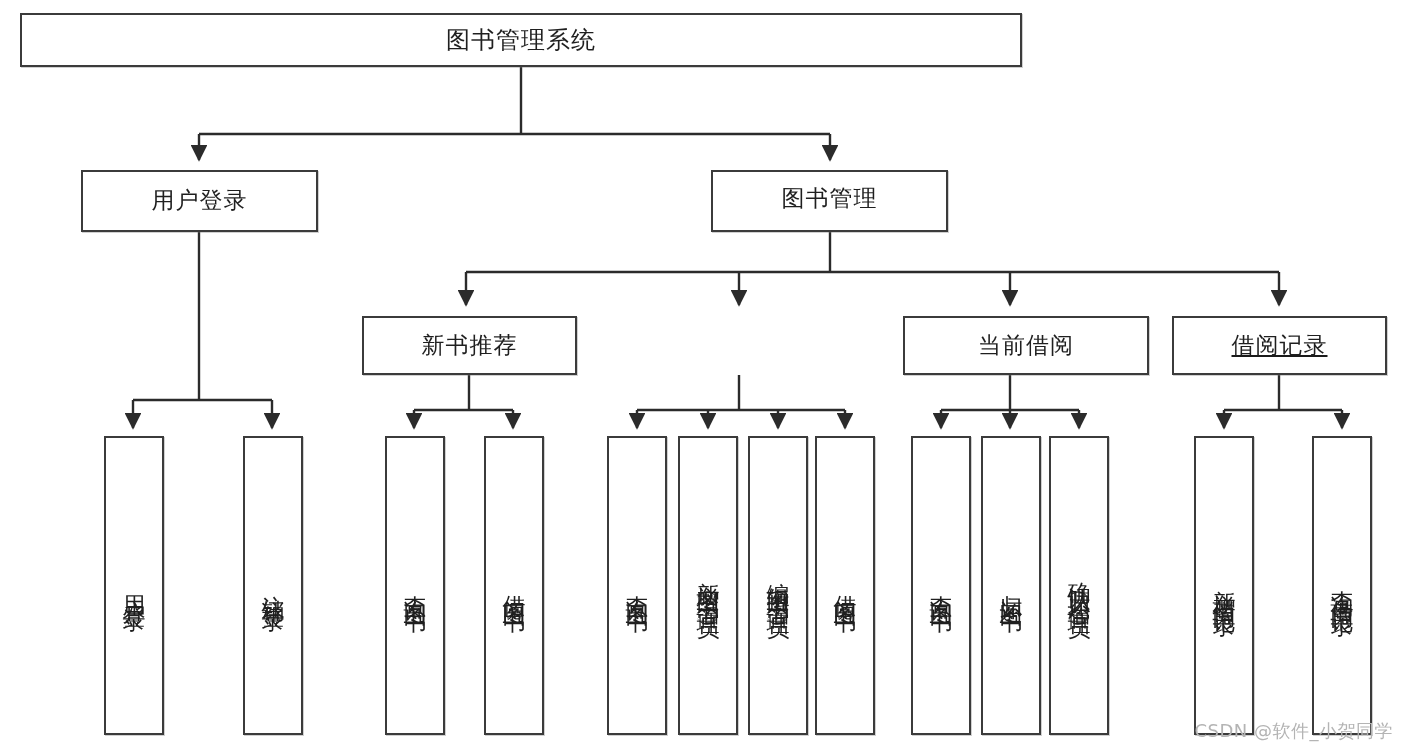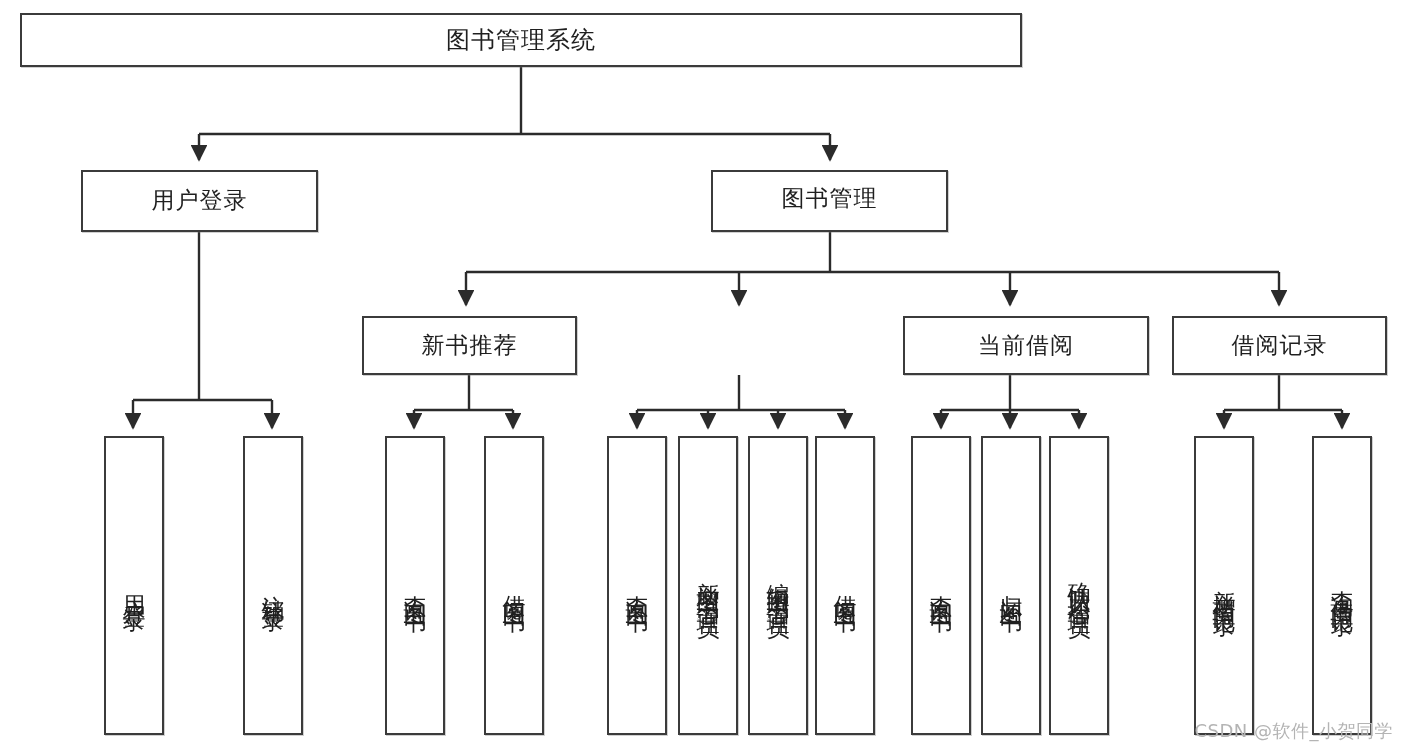--- a/index.html
+++ b/index.html
@@ -140,21 +140,21 @@
 
   <div class="node h-node" style="left:362px; top:316px; width:215px; height:59px;">
     <span class="node-label">新书推荐</span>
   </div>
 
 
   <div class="node h-node" style="left:903px; top:316px; width:246px; height:59px;">
     <span class="node-label">当前借阅</span>
   </div>
 
-  <div class="node h-node" style="left:1172px; top:316px; width:215px; height:59px;">
+  <div class="node h-node" style="left:1172px; top:316px; width:215px; height:59px;text-decoration:underline;">
     <span class="node-label">借阅记录</span>
   </div>
 
   <div class="node v-node" style="left:104px; top:436px; width:60px; height:299px;">
     <span class="node-label">用户登录</span>
   </div>
 
   <div class="node v-node" style="left:243px; top:436px; width:60px; height:299px;">
     <span class="node-label">注销登录</span>
   </div>

